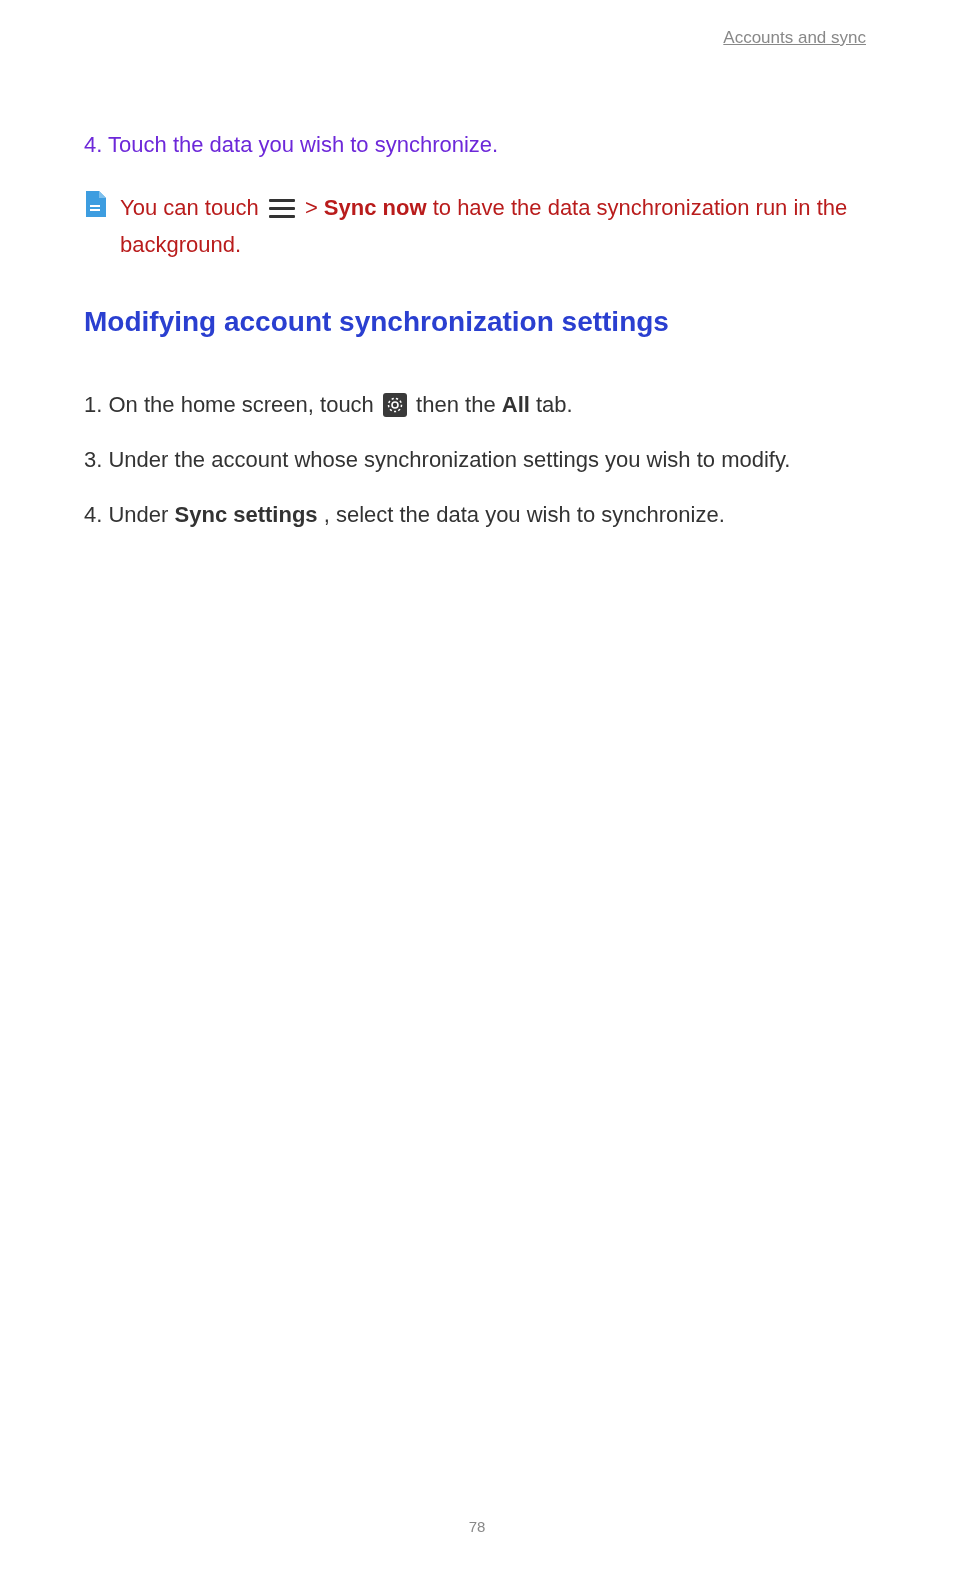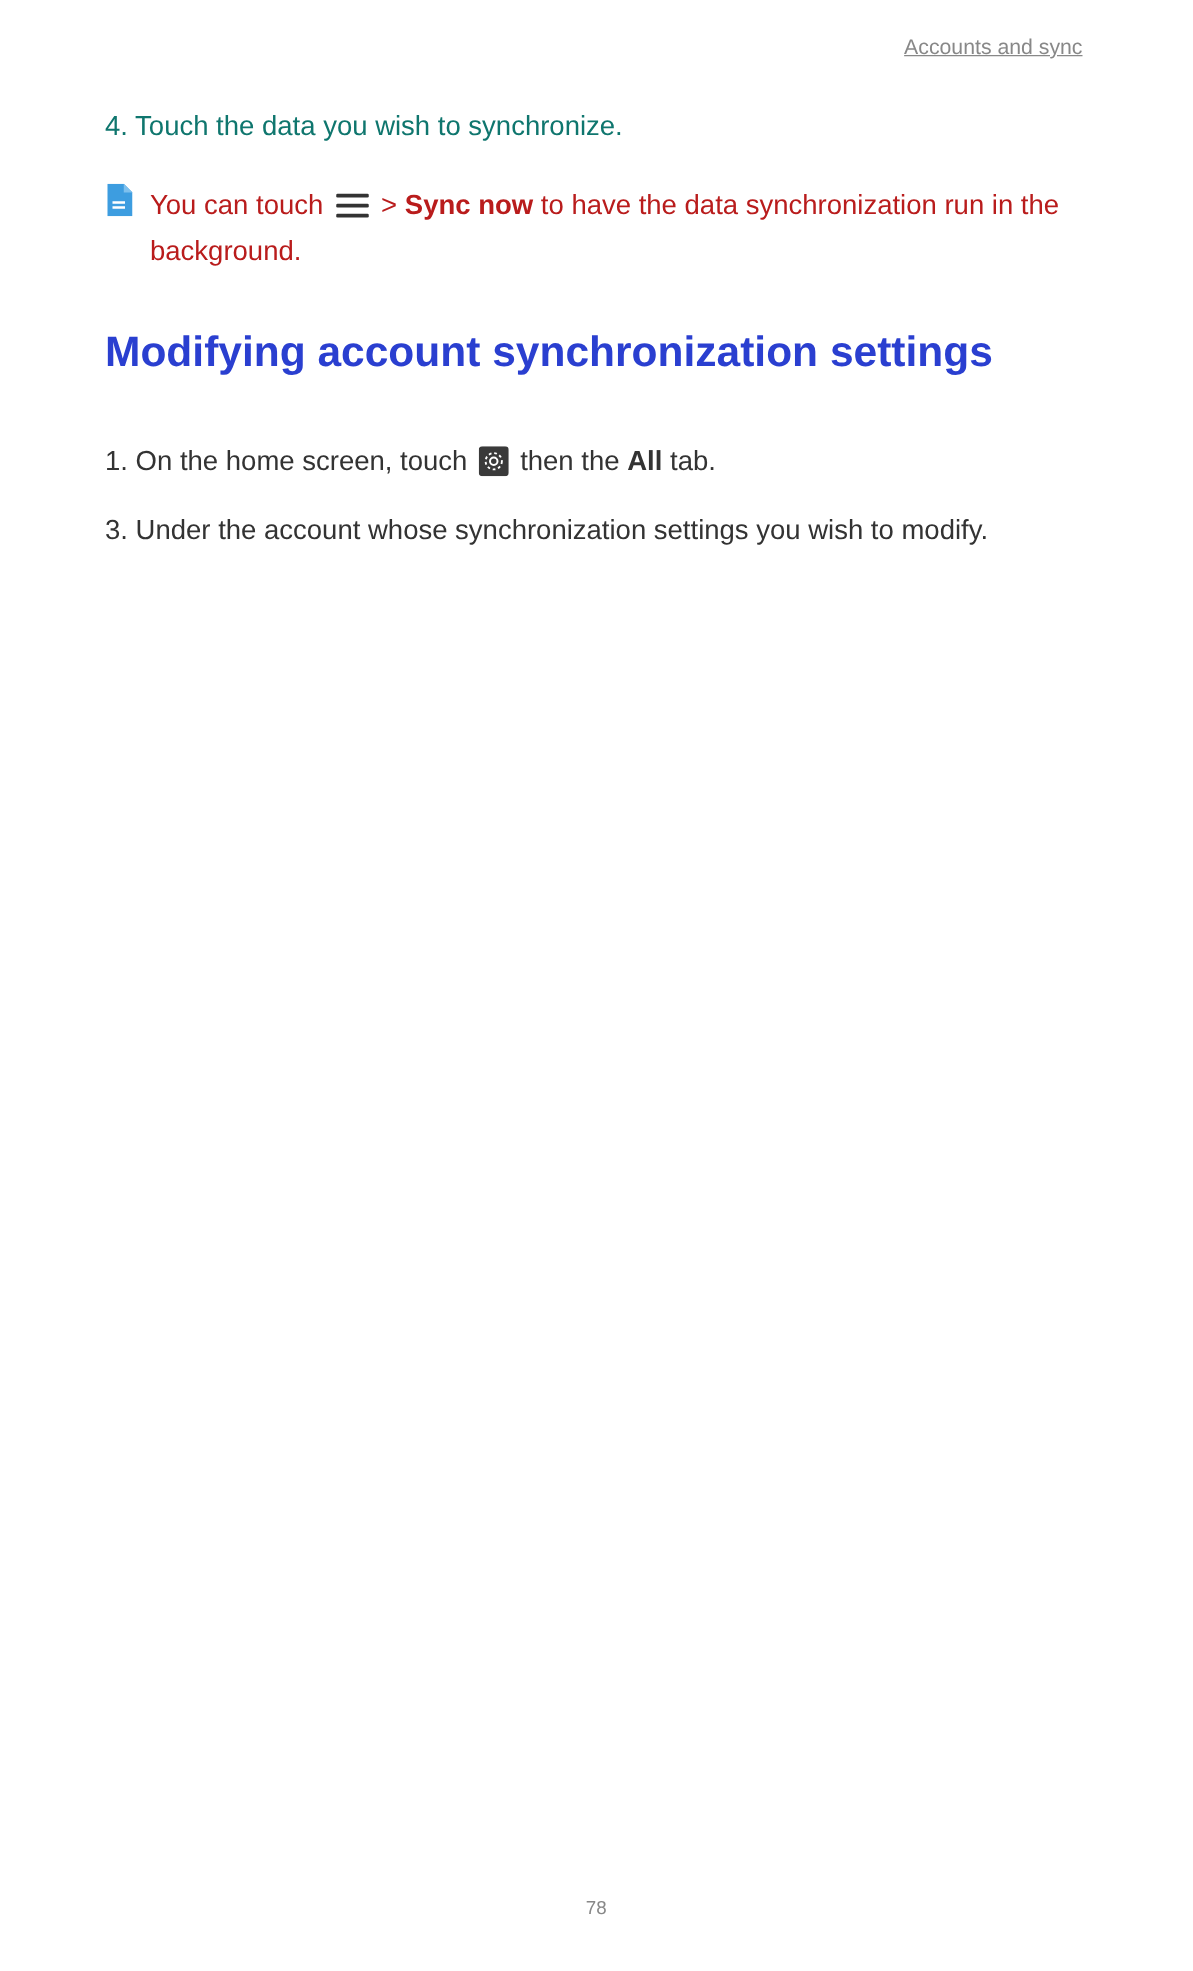--- a/index.html
+++ b/index.html
@@ -20,23 +20,24 @@
       text-decoration: underline;
     }
     .content {
       position: absolute;
       top: 84px;
       left: 84px;
       right: 88px;
     }
     .step-line {
       font-size: 22px;
-      color: #0f766e;
+      color: #6d28d9;
       margin-bottom: 28px;
       line-height: 1.5;
+      margin-top: 44px;
     }
     .note-block {
       display: flex;
       align-items: flex-start;
       margin-top: 10px;
       margin-bottom: 40px;
     }
     .note-icon {
       width: 22px;
       height: 26px;
@@ -59,21 +60,21 @@
     }
     .menu-icon span {
       display: block;
       height: 3px;
       background: #333333;
       margin-bottom: 5px;
       border-radius: 1px;
     }
     .menu-icon span:last-child { margin-bottom: 0; }
     .section-heading {
-      font-size: 34px;
+      font-size: 28px;
       font-weight: bold;
       color: #2a3fd0;
       margin-top: 34px;
       margin-bottom: 48px;
       line-height: 1.3;
     }
     .numbered-step {
       font-size: 22px;
       color: #333333;
       line-height: 1.5;
@@ -149,16 +150,22 @@
     <span class="bold">All</span>
     <span> tab.</span>
   </div>
 
 
   <div class="numbered-step">
     <span>3.</span>
     <span>Under the account whose synchronization settings you wish to modify.</span>
   </div>
 
+  <div class="numbered-step">
+    <span>4.</span>
+    <span>Under </span>
+    <span class="bold">Sync settings</span>
+    <span>, select the data you wish to synchronize.</span>
+  </div>
 
 </div>
 
 <div class="page-number">78</div>
 
 </body></html>

